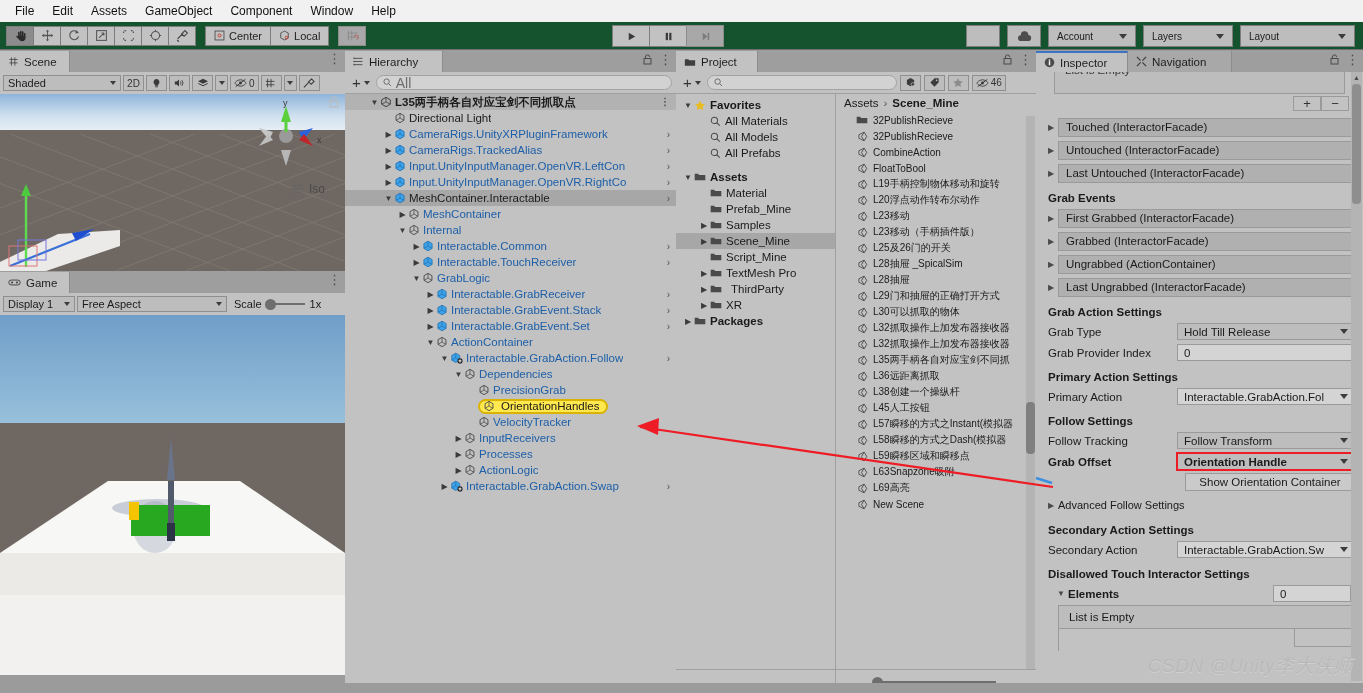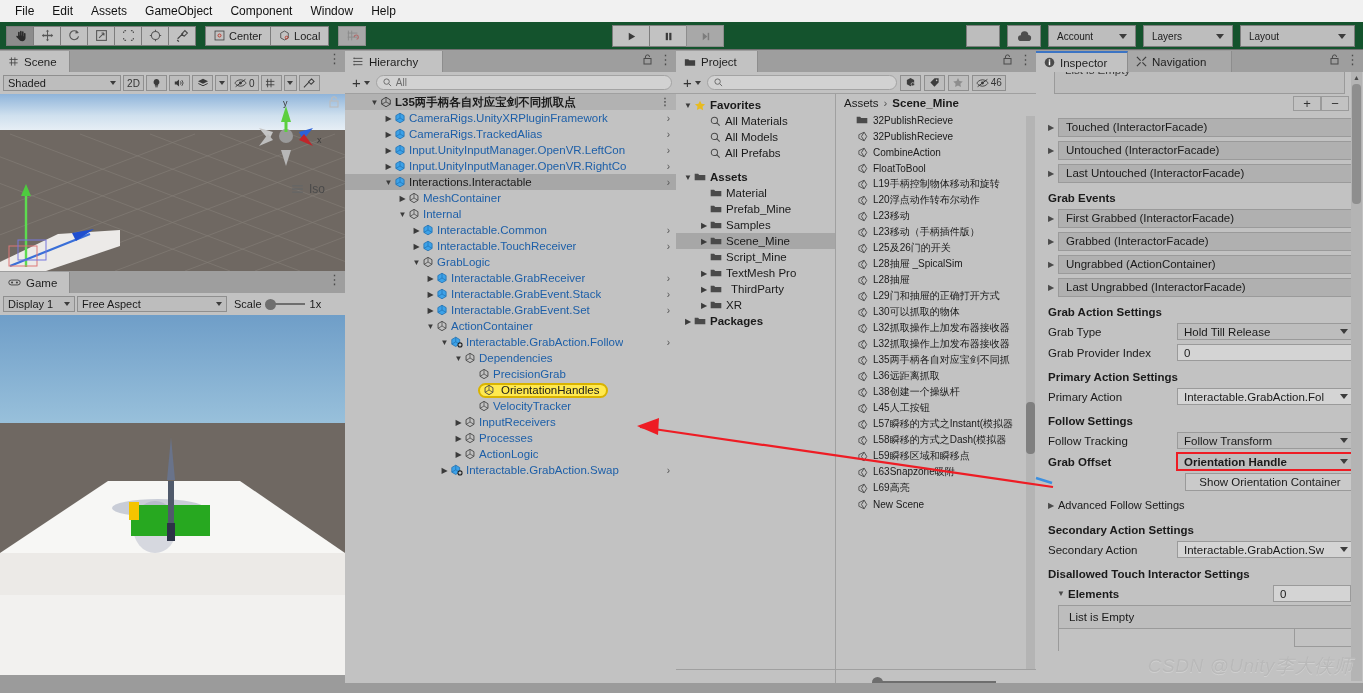--- a/index.html
+++ b/index.html
@@ -55,21 +55,21 @@
     height:21px; background:#a8a8a8; display:flex; align-items:center; gap:5px;
     padding:0 12px 0 8px; font-size:11.5px; color:#1e1e1e; border-right:1px solid #8d8d8d;
   }
   .tab.active { background:#c2c2c2; }
   .tab.active.blue { border-top:2px solid #3b74c4; height:21px; }
   .tab-right { position:absolute; right:4px; top:4px; display:flex; gap:7px; align-items:center; color:#4a4a4a; }
   .kebab { line-height:10px; font-size:13px; letter-spacing:0; }
   .subbar { height:22px; background:#c2c2c2; display:flex; align-items:center; padding:0 4px; gap:3px; border-bottom:1px solid #a0a0a0;}
   .search {
     flex:1; height:15px; background:#d2d2d2; border:1px solid #a3a3a3; border-radius:8px;
-    display:flex; align-items:center; padding:0 6px; gap:4px; color:#6c6c6c; font-size:10px;
+    display:flex; align-items:center; padding:0 6px; gap:4px; color:#6c6c6c; font-size:14px;
   }
 
   
   #scene { left:0; top:50px; width:345px; height:221px; border:none; }
   .scene-canvas { position:absolute; left:0; top:44px; width:345px; height:177px; overflow:hidden; }
   .sky { position:absolute;left:0;top:0;width:345px;height:36px;
          background:linear-gradient(#8fb4da,#cfe0ee 60%,#e6eef5); }
   .ground { position:absolute;left:0;top:36px;width:345px;height:141px;background:#6f6862; }
   .sc-toolbar { height:22px; background:#c2c2c2; display:flex; align-items:center; gap:2px; padding:0 3px; }
   .sc-sel { width:118px; height:16px; background:#bdbdbd; border:1px solid #8f8f8f; display:flex; align-items:center; padding:0 4px; font-size:11px; }
@@ -504,20 +504,29 @@
         <svg width="12" height="12" viewBox="0 0 14 14">
             <path d="M7 1.5l5 3v5l-5 3-5-3v-5z" fill="none" stroke="#3a3a3a" stroke-width="1.1"></path>
             <path d="M7 1.5v5.5l5 2.5M7 7L2 9.5" stroke="#3a3a3a" stroke-width="0.9" fill="none"></path>
           </svg>
         <span class="nm">L35两手柄各自对应宝剑不同抓取点</span>
         <span class="chev kebab">⋮</span>
       </div>
       <div id="hier-rows">
           <div class="hrow">
             <span style="width:38px;flex:0 0 38px"></span>
+            <span class="tw"></span>
+            <svg width="12" height="12" viewBox="0 0 14 14">
+              <path d="M7 1.6l4.6 2.7v5.4L7 12.4 2.4 9.7V4.3z" fill="none" stroke="#4a4a4a" stroke-width="1.1"></path>
+              <path d="M7 1.6v5.4l4.6 2.7M7 7L2.4 9.7" stroke="#4a4a4a" stroke-width="0.9" fill="none"></path>
+            </svg>
+            <span class="nm ">Directional Light</span>
+          </div>
+          <div class="hrow">
+            <span style="width:38px;flex:0 0 38px"></span>
             <span class="tw">▶</span>
             <svg width="12" height="12" viewBox="0 0 14 14">
               <path d="M7 1.4l4.8 2.8v5.6L7 12.6 2.2 9.8V4.2z" fill="#3da2e8" stroke="#1f6fb0" stroke-width="0.9"></path>
               <path d="M7 1.4v5.6l4.8 2.8M7 7L2.2 9.8" stroke="#1f6fb0" stroke-width="0.8" fill="none"></path>
             </svg>
             <span class="nm blue-txt">CameraRigs.UnityXRPluginFramework</span>
             <span class="chev">›</span>
           </div>
           <div class="hrow">
             <span style="width:38px;flex:0 0 38px"></span>
@@ -549,21 +558,21 @@
             <span class="nm blue-txt">Input.UnityInputManager.OpenVR.RightCo</span>
             <span class="chev">›</span>
           </div>
           <div class="hrow sel-row">
             <span style="width:38px;flex:0 0 38px"></span>
             <span class="tw">▼</span>
             <svg width="12" height="12" viewBox="0 0 14 14">
               <path d="M7 1.4l4.8 2.8v5.6L7 12.6 2.2 9.8V4.2z" fill="#3da2e8" stroke="#1f6fb0" stroke-width="0.9"></path>
               <path d="M7 1.4v5.6l4.8 2.8M7 7L2.2 9.8" stroke="#1f6fb0" stroke-width="0.8" fill="none"></path>
             </svg>
-            <span class="nm ">Interactions.Interactable</span>
+            <span class="nm ">MeshContainer.Interactable</span>
             <span class="chev">›</span>
           </div>
           <div class="hrow">
             <span style="width:52px;flex:0 0 52px"></span>
             <span class="tw">▶</span>
             <svg width="12" height="12" viewBox="0 0 14 14">
               <path d="M7 1.6l4.6 2.7v5.4L7 12.4 2.4 9.7V4.3z" fill="none" stroke="#4a4a4a" stroke-width="1.1"></path>
               <path d="M7 1.6v5.4l4.6 2.7M7 7L2.4 9.7" stroke="#4a4a4a" stroke-width="0.9" fill="none"></path>
             </svg>
             <span class="nm blue-txt">MeshContainer</span>

